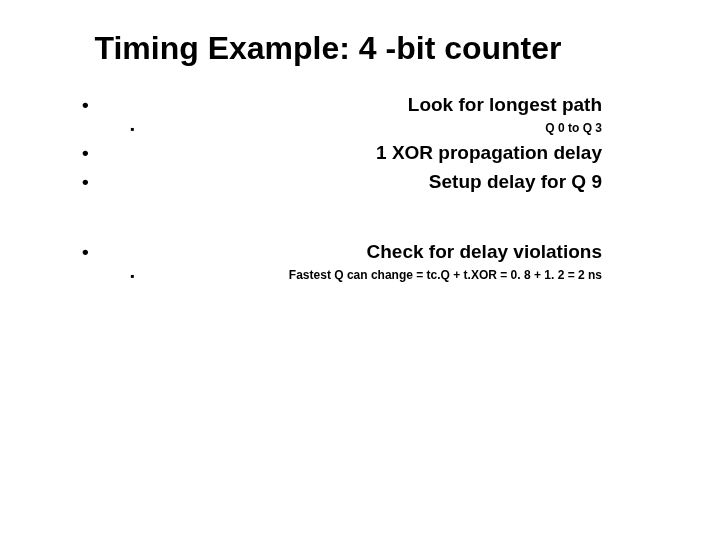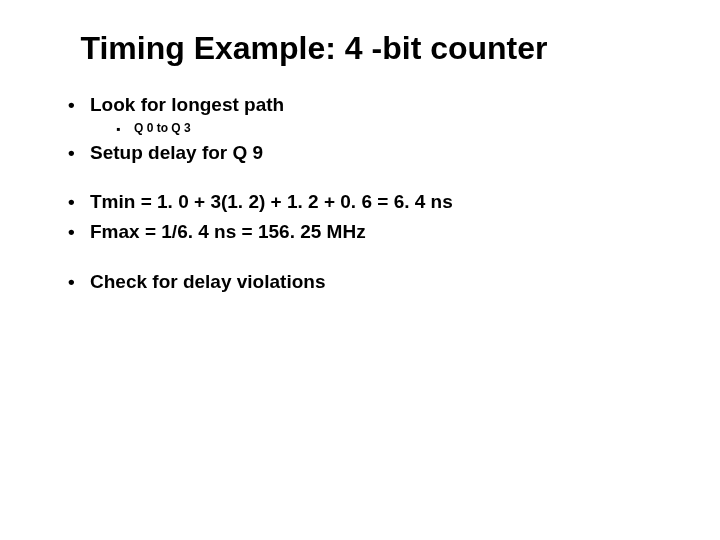--- a/index.html
+++ b/index.html
@@ -10,39 +10,41 @@
     background: #ffffff;
     font-family: Arial, Helvetica, sans-serif;
     color: #000;
   }
   .slide {
     width: 628px;
     height: 540px;
     position: relative;
     box-sizing: border-box;
     padding: 20px 40px 20px 40px;
+    margin-left: 14px;
   }
   .title {
     font-size: 32px;
     font-weight: bold;
     text-align: center;
     margin: 10px 0 25px 0;
   }
   ul.level1 {
     list-style: none;
     padding: 0;
     margin: 0 0 0 28px;
     font-size: 19px;
     font-weight: bold;
     line-height: 1.35;
   }
   ul.level1 > li {
     position: relative;
     padding-left: 22px;
     margin-bottom: 4px;
+    text-align: right;
   }
   ul.level1 > li::before {
     content: "•";
     position: absolute;
     left: 0;
     top: 0;
     font-size: 19px;
   }
   ul.level2 {
     list-style: none;
@@ -76,37 +78,35 @@
   <ul class="level1">
     <li>
       <span>Look for longest path</span>
       <ul class="level2">
         <li>
           <span>Q 0 to Q 3</span>
         </li>
       </ul>
     </li>
     <li>
+      <span>1 XOR propagation delay</span>
+    </li>
+    <li>
       <span>Setup delay for Q 9</span>
     </li>
   </ul>
 
   <div class="spacer"></div>
 
-  <ul class="level1">
-    <li>
-      <span>Tmin = 1. 0 + 3(1. 2) + 1. 2 + 0. 6 = 6. 4 ns</span>
-    </li>
-    <li>
-      <span>Fmax = 1/6. 4 ns = 156. 25 MHz</span>
-    </li>
-  </ul>
 
   <div class="spacer"></div>
 
   <ul class="level1">
     <li>
       <span>Check for delay violations</span>
       <ul class="level2">
+        <li>
+          <span>Fastest Q can change = tc.Q + t.XOR = 0. 8 + 1. 2 = 2 ns</span>
+        </li>
       </ul>
     </li>
   </ul>
 </div>
 
 </body></html>

